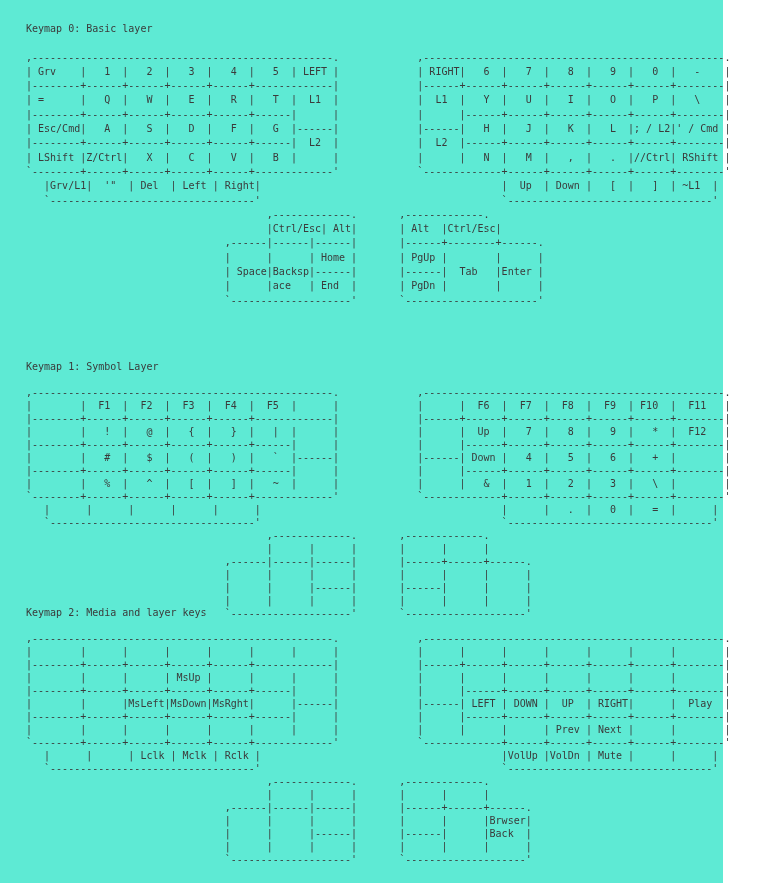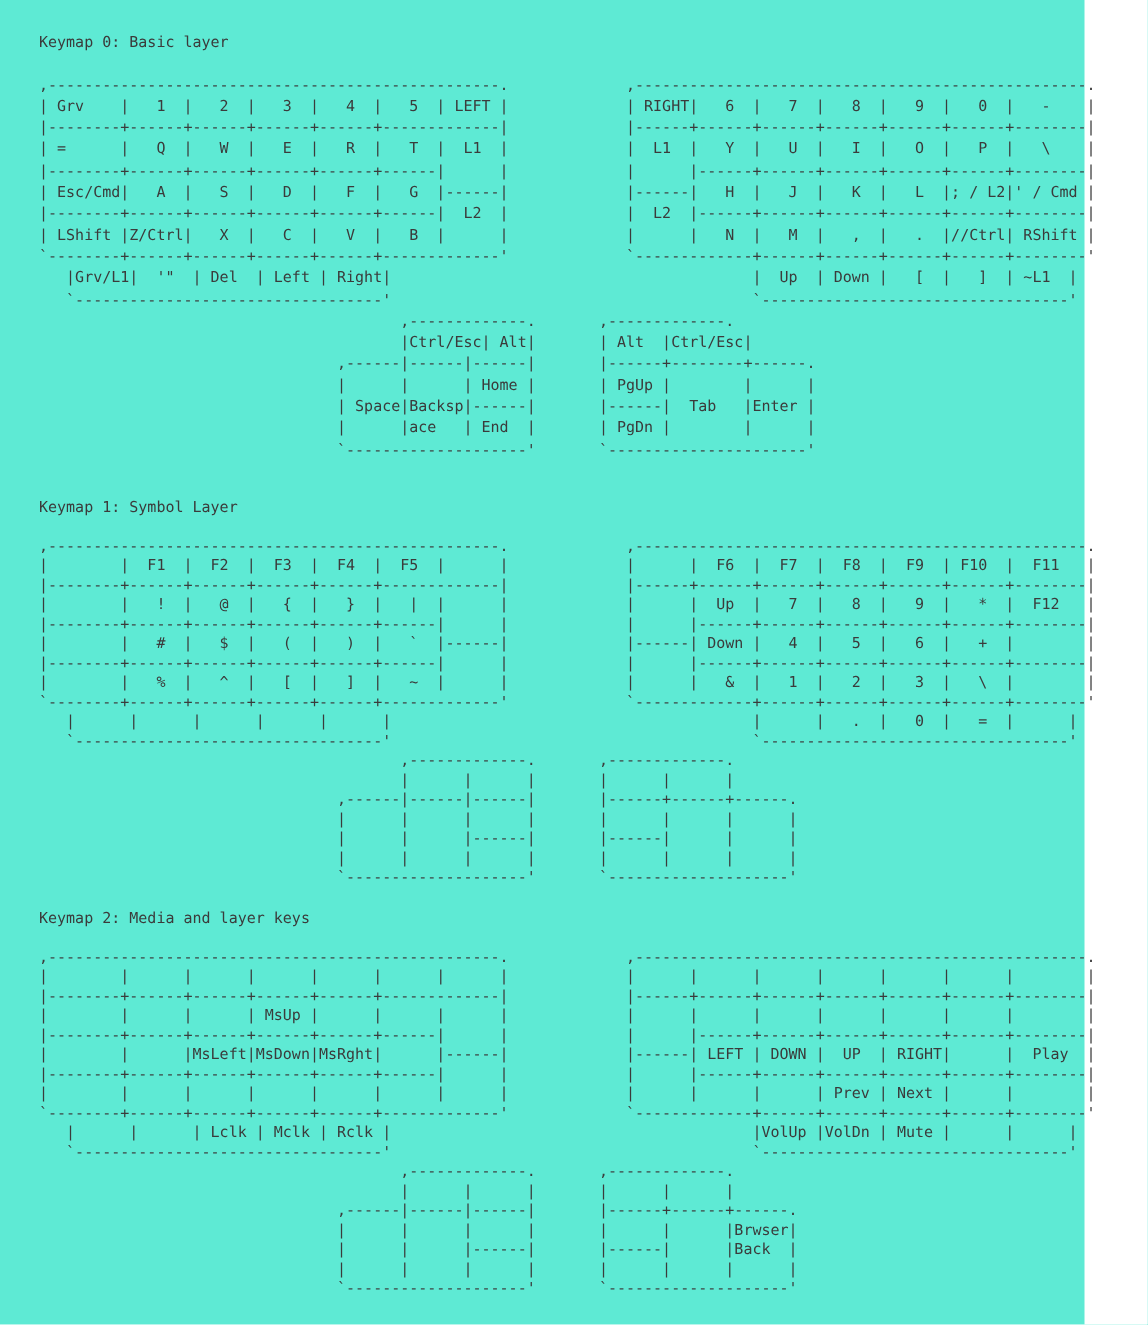--- a/index.html
+++ b/index.html
@@ -33,21 +33,21 @@
     padding: 0;
     font-family: "DejaVu Sans Mono", "Liberation Mono", monospace;
     font-size: 10px;
     white-space: pre;
     letter-spacing: 0;
   }
   
   #keymap-0 { top: 22px; }
   #keymap-0 .heading { line-height: 14.3px; height: 28.6px; }
   #keymap-0 pre.art  { line-height: 14.3px; }
-  #keymap-1 { top: 332px; }
+  #keymap-1 { top: 360px; }
   #keymap-1 .heading { line-height: 13px; height: 26px; }
   #keymap-1 pre.art  { line-height: 13px; }
   #keymap-2 { top: 606px; }
   #keymap-2 .heading { line-height: 13px; height: 26px; }
   #keymap-2 pre.art  { line-height: 13px; }
 </style>
 </head>
 <body style="background: rgb(255, 255, 255);">
 
 <div class="doc">

